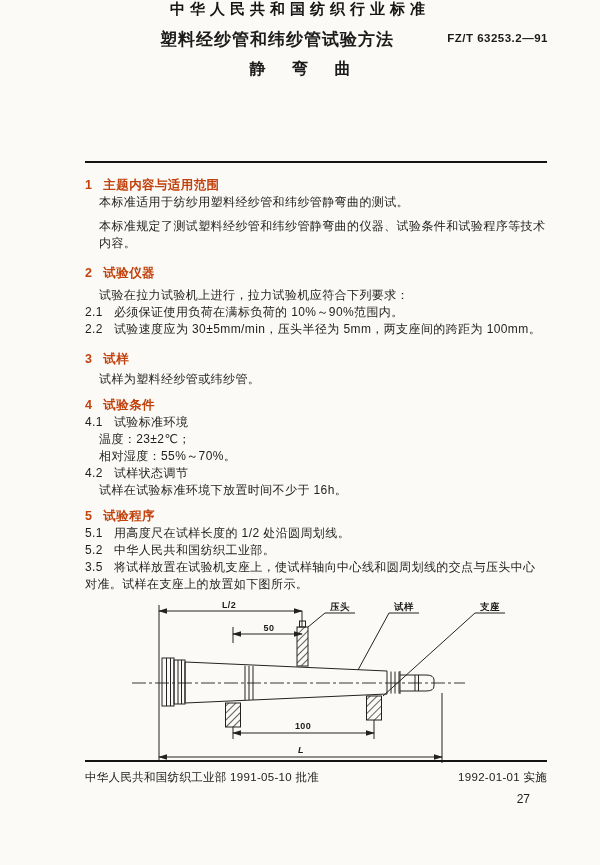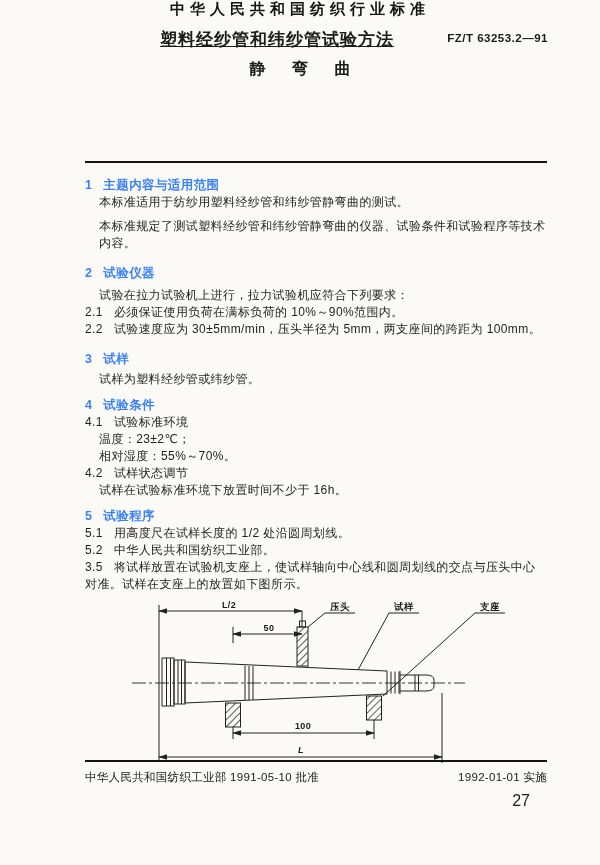--- a/index.html
+++ b/index.html
@@ -9,45 +9,45 @@
     font-family:"Liberation Sans","DejaVu Sans",sans-serif;
     color:#1b1b1b;
     -webkit-font-smoothing:antialiased;
   }
   .page{position:relative;width:600px;height:865px;overflow:hidden;}
 
   
   .hdr{text-align:center;}
   .org-line{font-size:15px;font-weight:bold;letter-spacing:5px;color:#151515;}
   .title-row{position:relative;margin-top:9px;height:24px;}
-  .doc-title{font-size:17px;font-weight:bold;letter-spacing:1px;position:absolute;left:160px;top:0;text-decoration:underline;}
+  .doc-title{font-size:17px;font-weight:bold;letter-spacing:1px;position:absolute;left:160px;top:0;}
   .std-no{position:absolute;right:52px;top:4px;font-size:11.5px;font-weight:bold;letter-spacing:.5px;}
   .sub-title{margin-top:7px;font-size:16px;font-weight:bold;letter-spacing:11px;text-indent:11px;}
 
   .rule-top{position:absolute;left:85px;right:53px;top:161px;border-top:2.2px solid #141414;}
   .rule-bottom{position:absolute;left:85px;right:53px;top:760px;border-top:2.2px solid #141414;}
 
   
   .content{position:absolute;left:85px;right:53px;top:170px;font-size:12px;line-height:17px;letter-spacing:.4px;color:#1e1e1e;}
-  .sec-head{font-weight:bold;font-size:12.5px;color:#3b82f6;}
+  .sec-head{font-weight:bold;font-size:12.5px;color:#c2410c;}
   .cno{display:inline-block;margin-right:11px;font-weight:inherit;}
   .para{padding-left:14px;}
   .mt14{margin-top:13px;} .mt10{margin-top:9px;} .mt8{margin-top:7px;} .mt6{margin-top:5px;} .mt4{margin-top:3px;}
   .clause{margin-top:0;}
   .semib{font-weight:500;}
 
   
   .figure-wrap{margin-top:4px;margin-left:44px;width:392px;height:182px;}
   .figure-wrap svg{display:block;}
   .fig-label{font-size:9.5px;font-weight:bold;}
   .dim-label{font-size:9px;font-weight:bold;}
 
   
   .footer-row{position:absolute;left:85px;right:53px;top:770px;font-size:11.5px;font-weight:500;letter-spacing:.3px;display:flex;justify-content:space-between;color:#1a1a1a;}
-  .page-no{position:absolute;right:70px;top:792px;font-size:16px;font-weight:500;}
+  .page-no{position:absolute;right:70px;top:792px;font-size:12px;font-weight:500;}
 </style>
 </head>
 <body>
 
 <div class="page">
 
   <div class="hdr">
     <div class="org-line">中华人民共和国纺织行业标准</div>
     <div class="title-row">
       <span class="doc-title">塑料经纱管和纬纱管试验方法</span>

